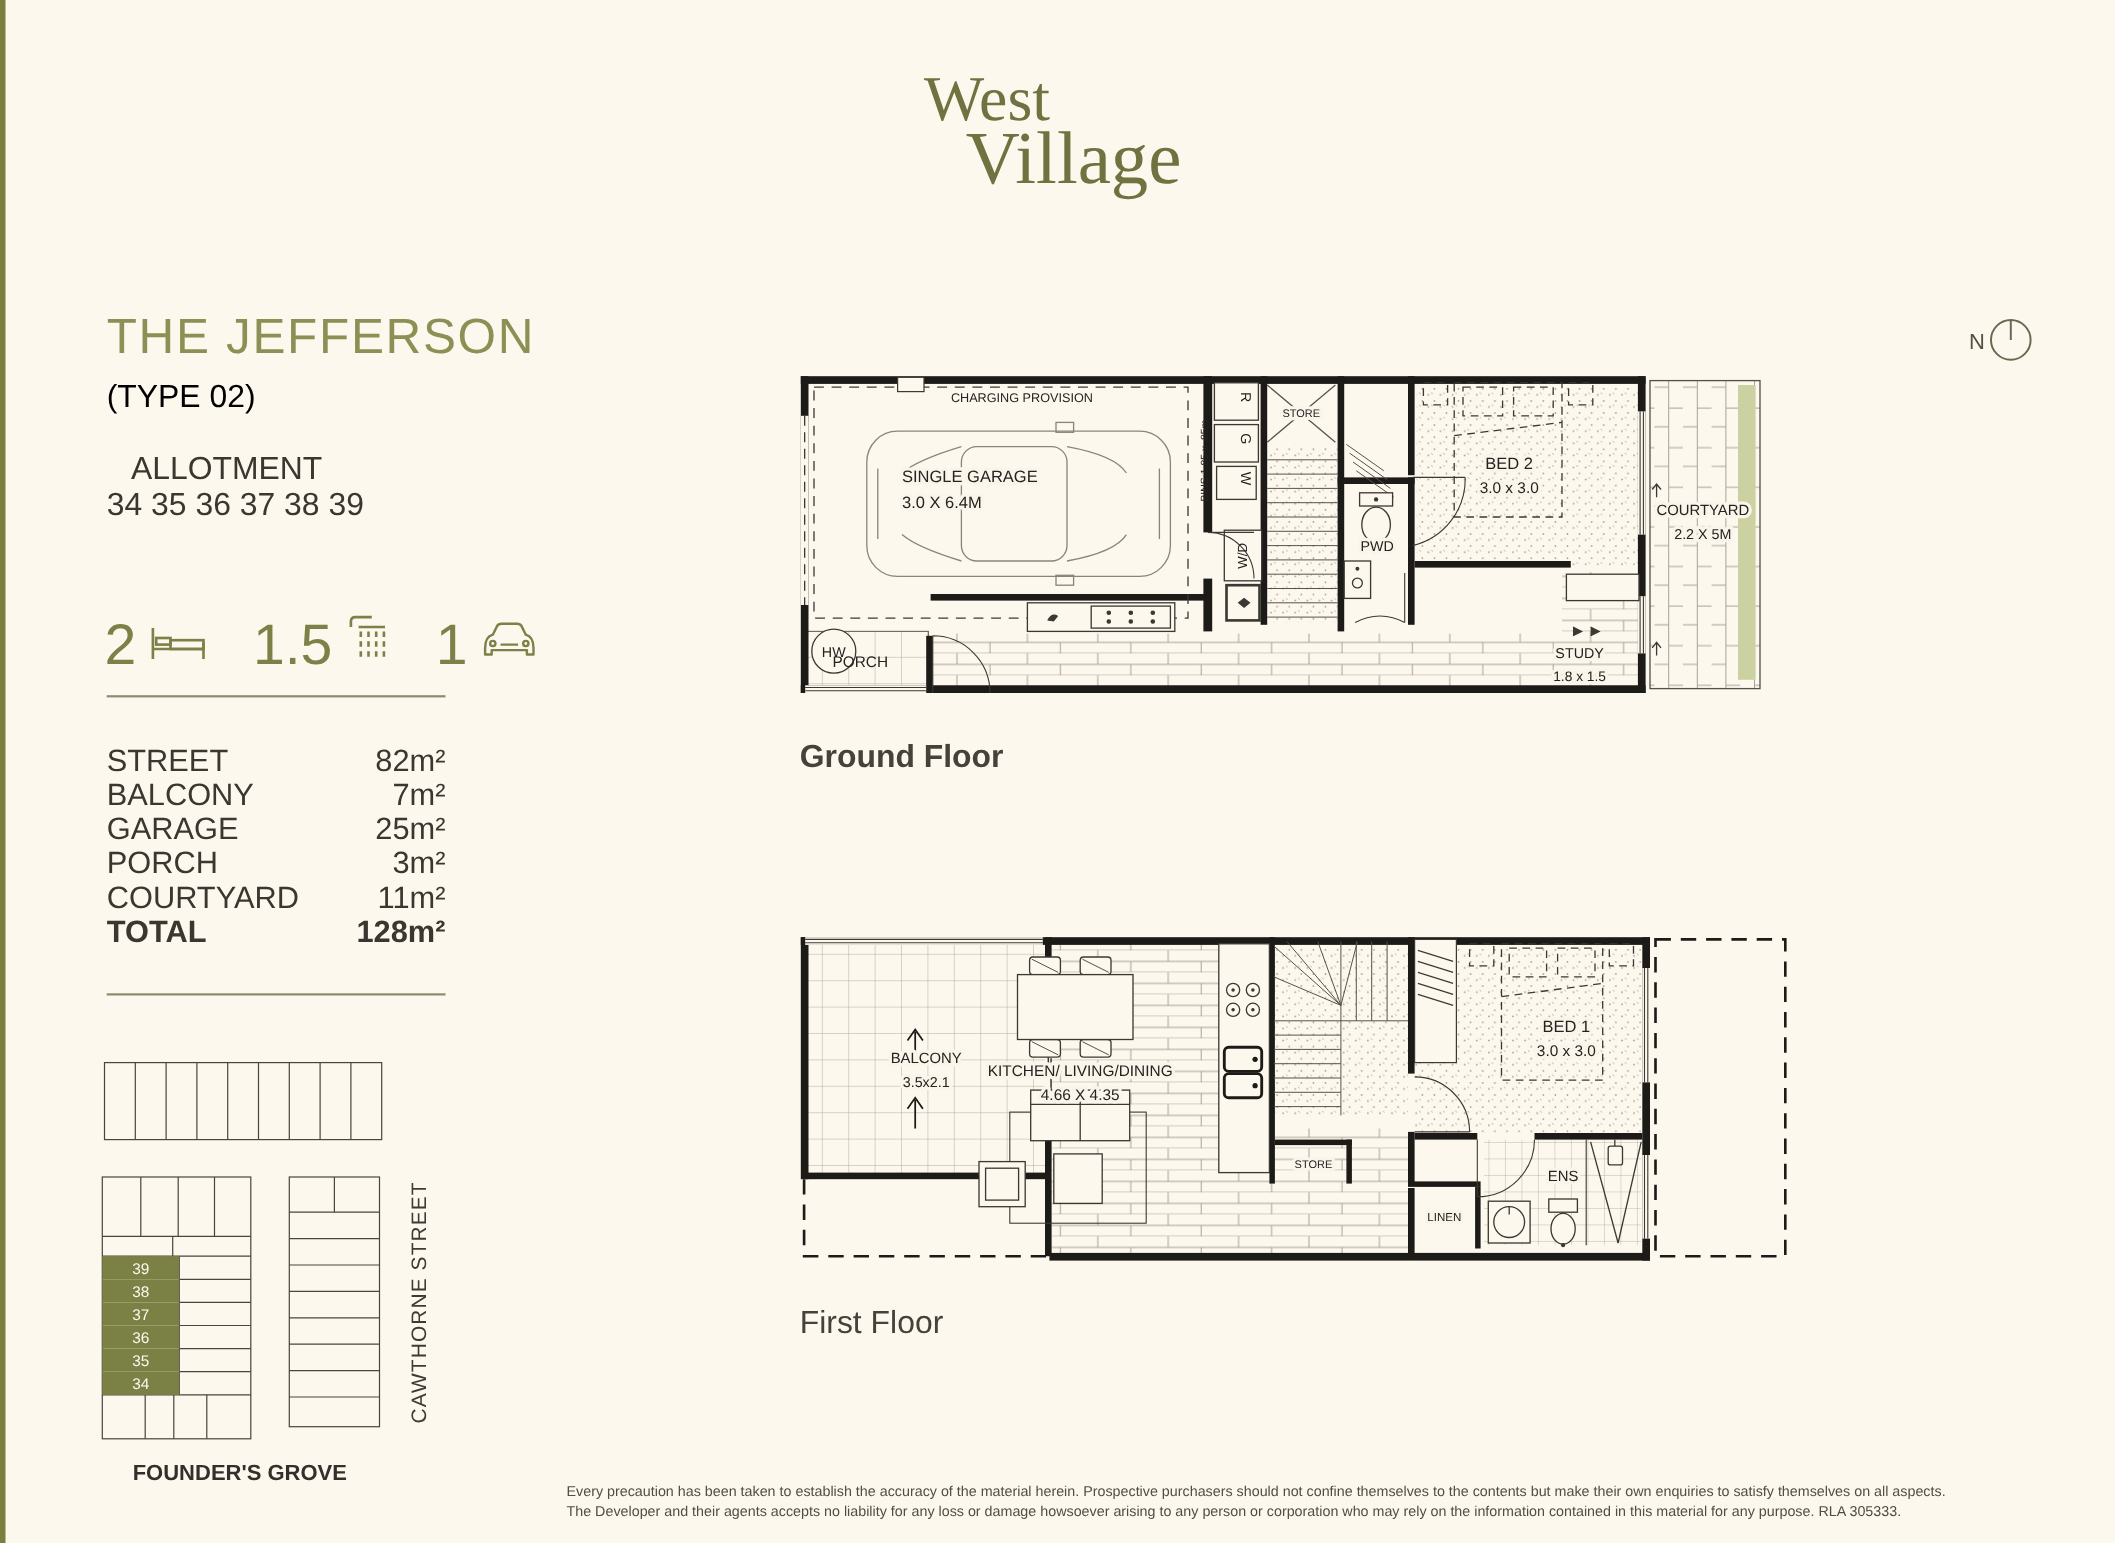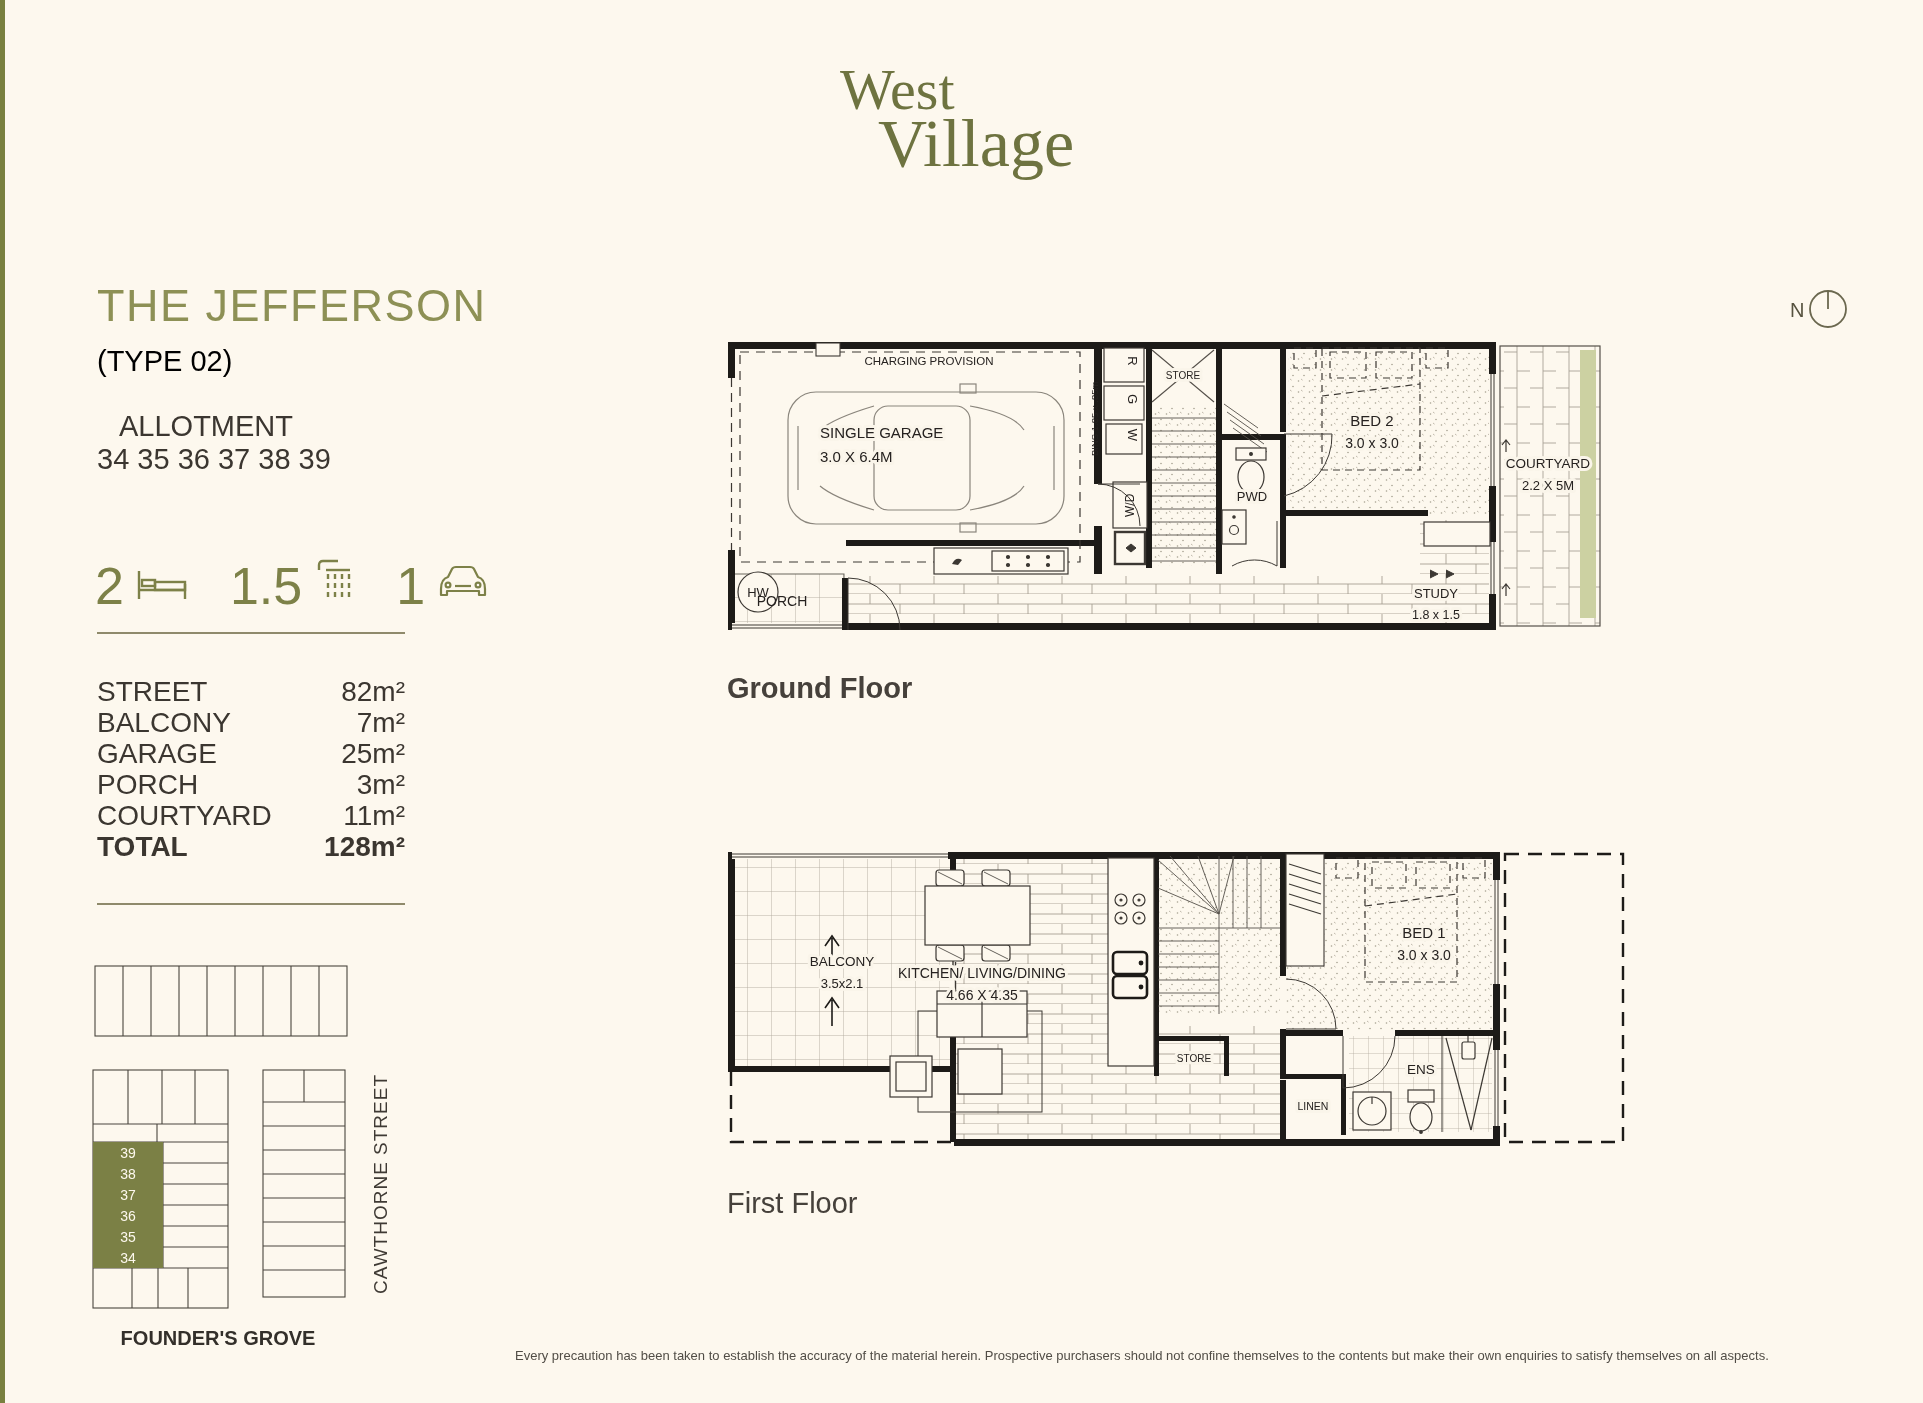--- a/index.html
+++ b/index.html
@@ -551,13 +551,14 @@
     <text x="470" y="218" text-anchor="middle" font-size="10" class="plan-label">STORE</text>
     <text x="589" y="266" text-anchor="middle" font-size="10.5" class="plan-label">LINEN</text>
     <text x="697" y="230" text-anchor="middle" font-size="13.5" class="plan-label">ENS</text>
     <text x="700" y="94" text-anchor="middle" font-size="15" class="plan-label">BED 1</text>
     <text x="700" y="116" text-anchor="middle" font-size="14" class="plan-label">3.0 x 3.0</text>
   </g>
 </svg>
 
 <div id="disclaimer" class="abs">
   <div>Every precaution has been taken to establish the accuracy of the material herein. Prospective purchasers should not confine themselves to the contents but make their own enquiries to satisfy themselves on all aspects.</div>
+  <div>The Developer and their agents accepts no liability for any loss or damage howsoever arising to any person or corporation who may rely on the information contained in this material for any purpose. RLA 305333.</div>
 </div>
 
 </body></html>

